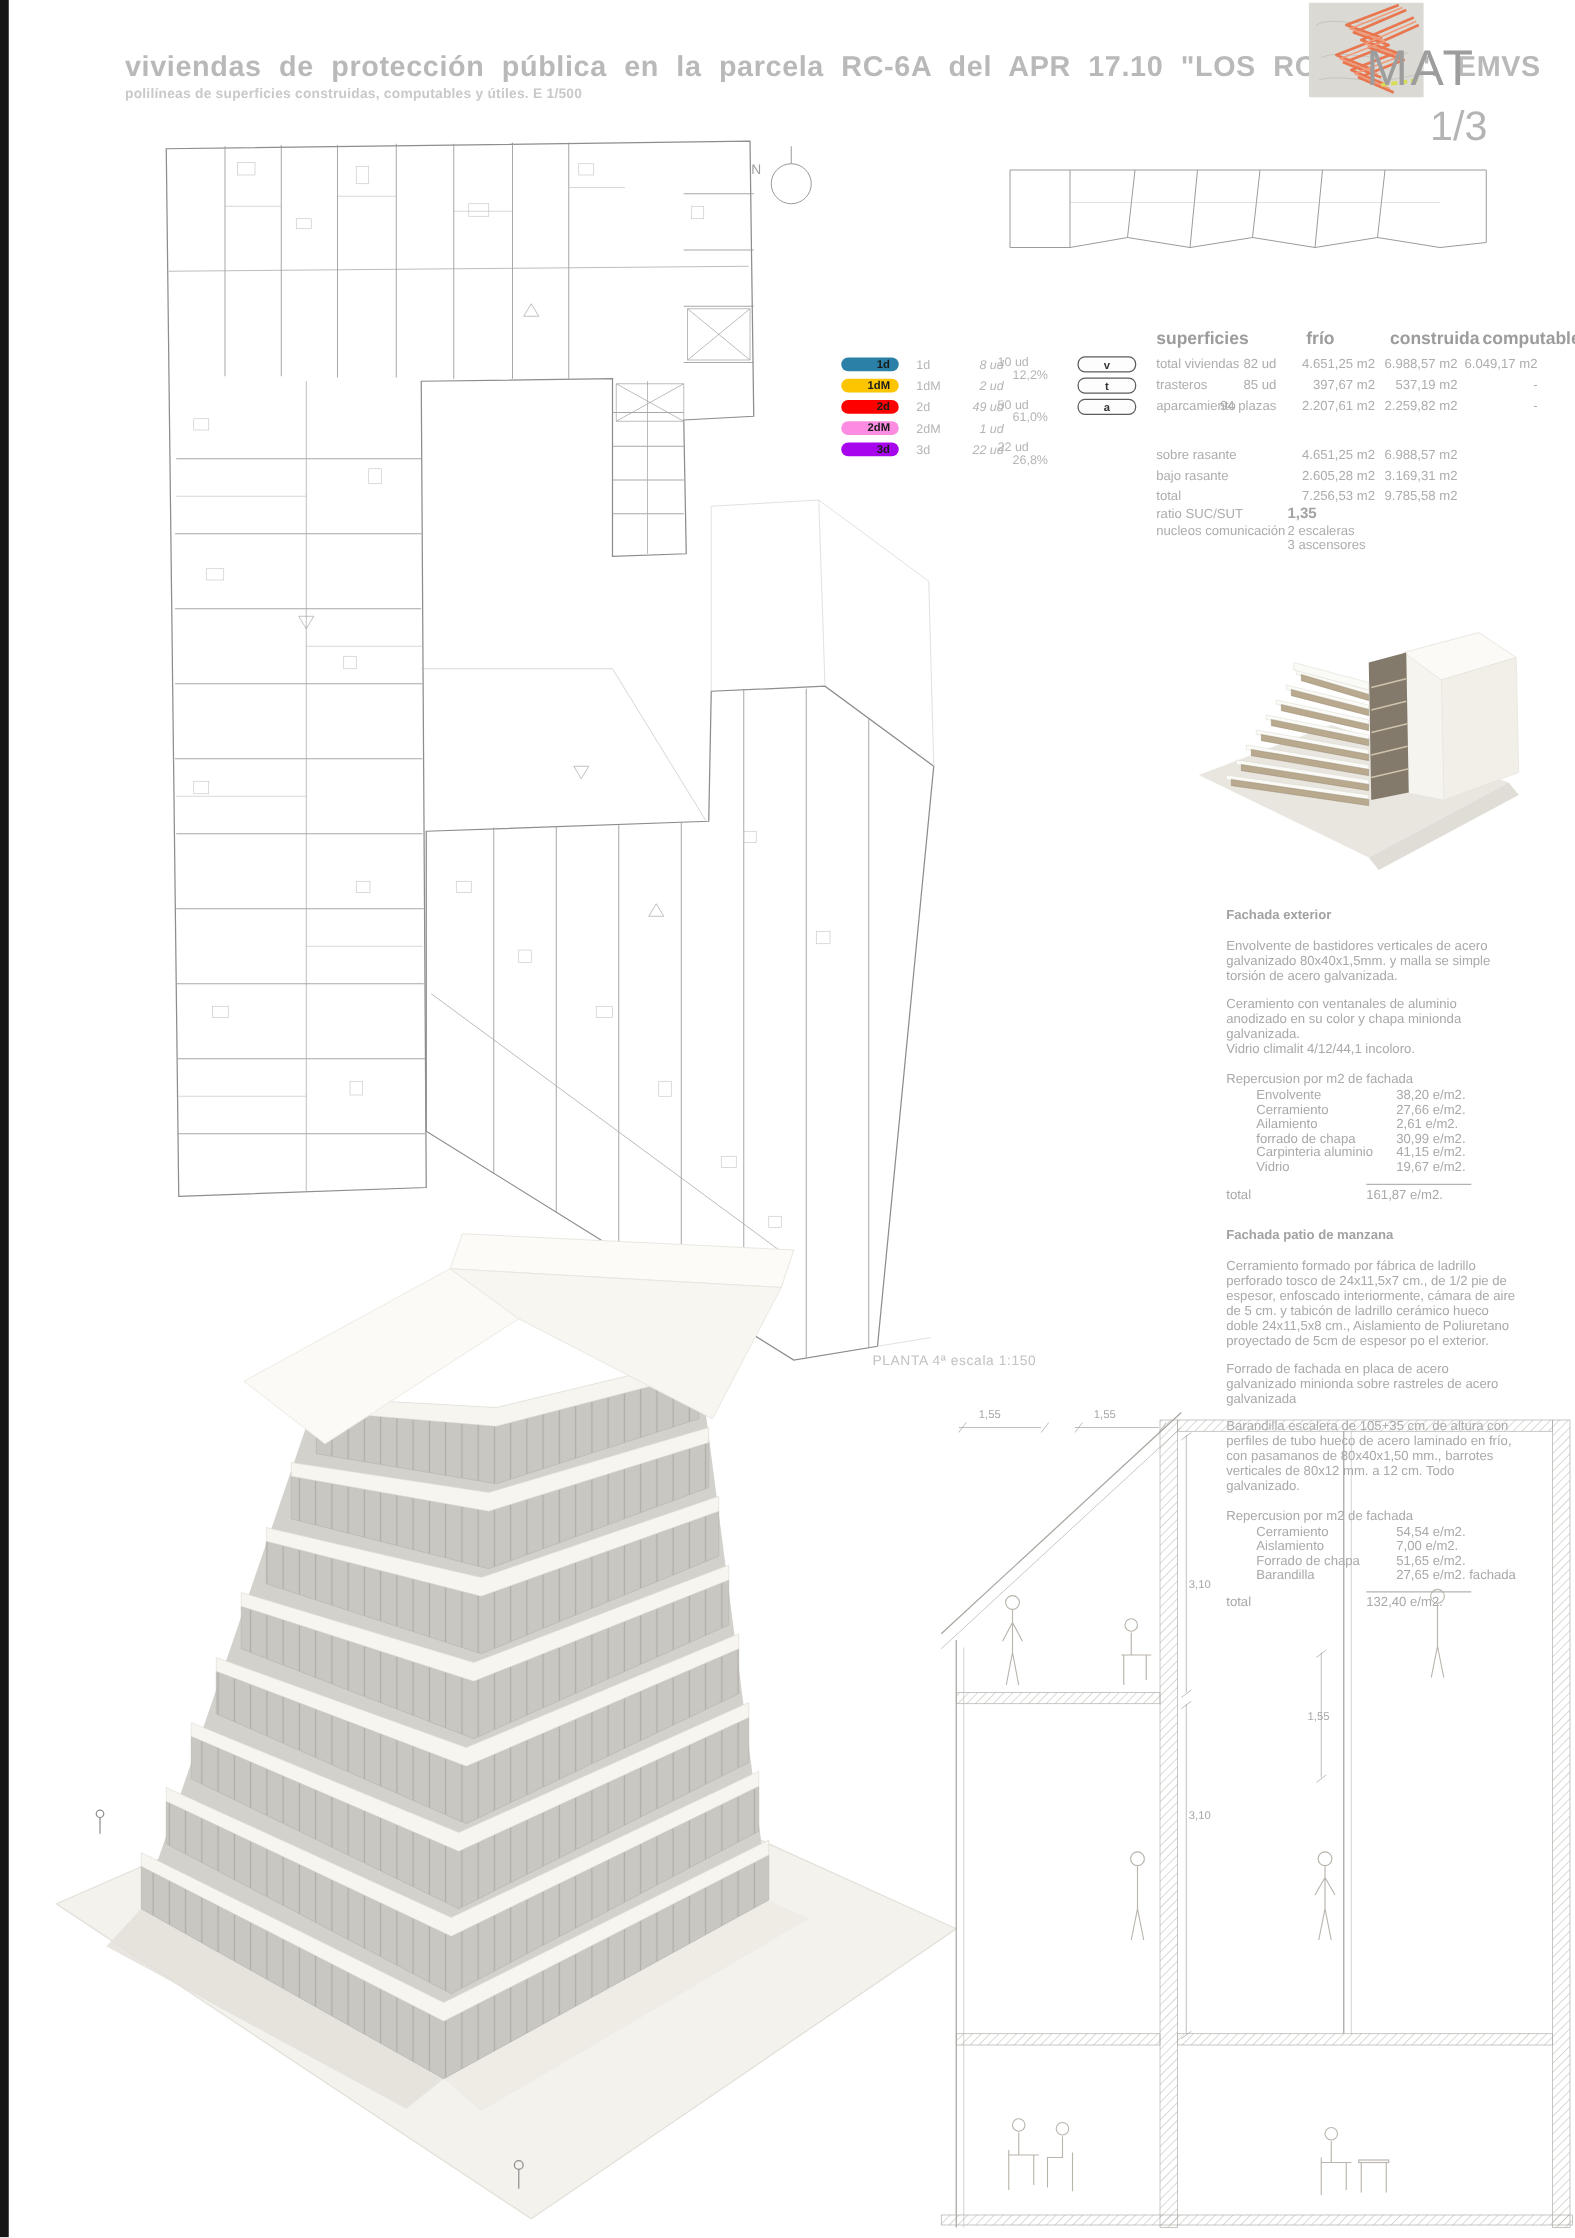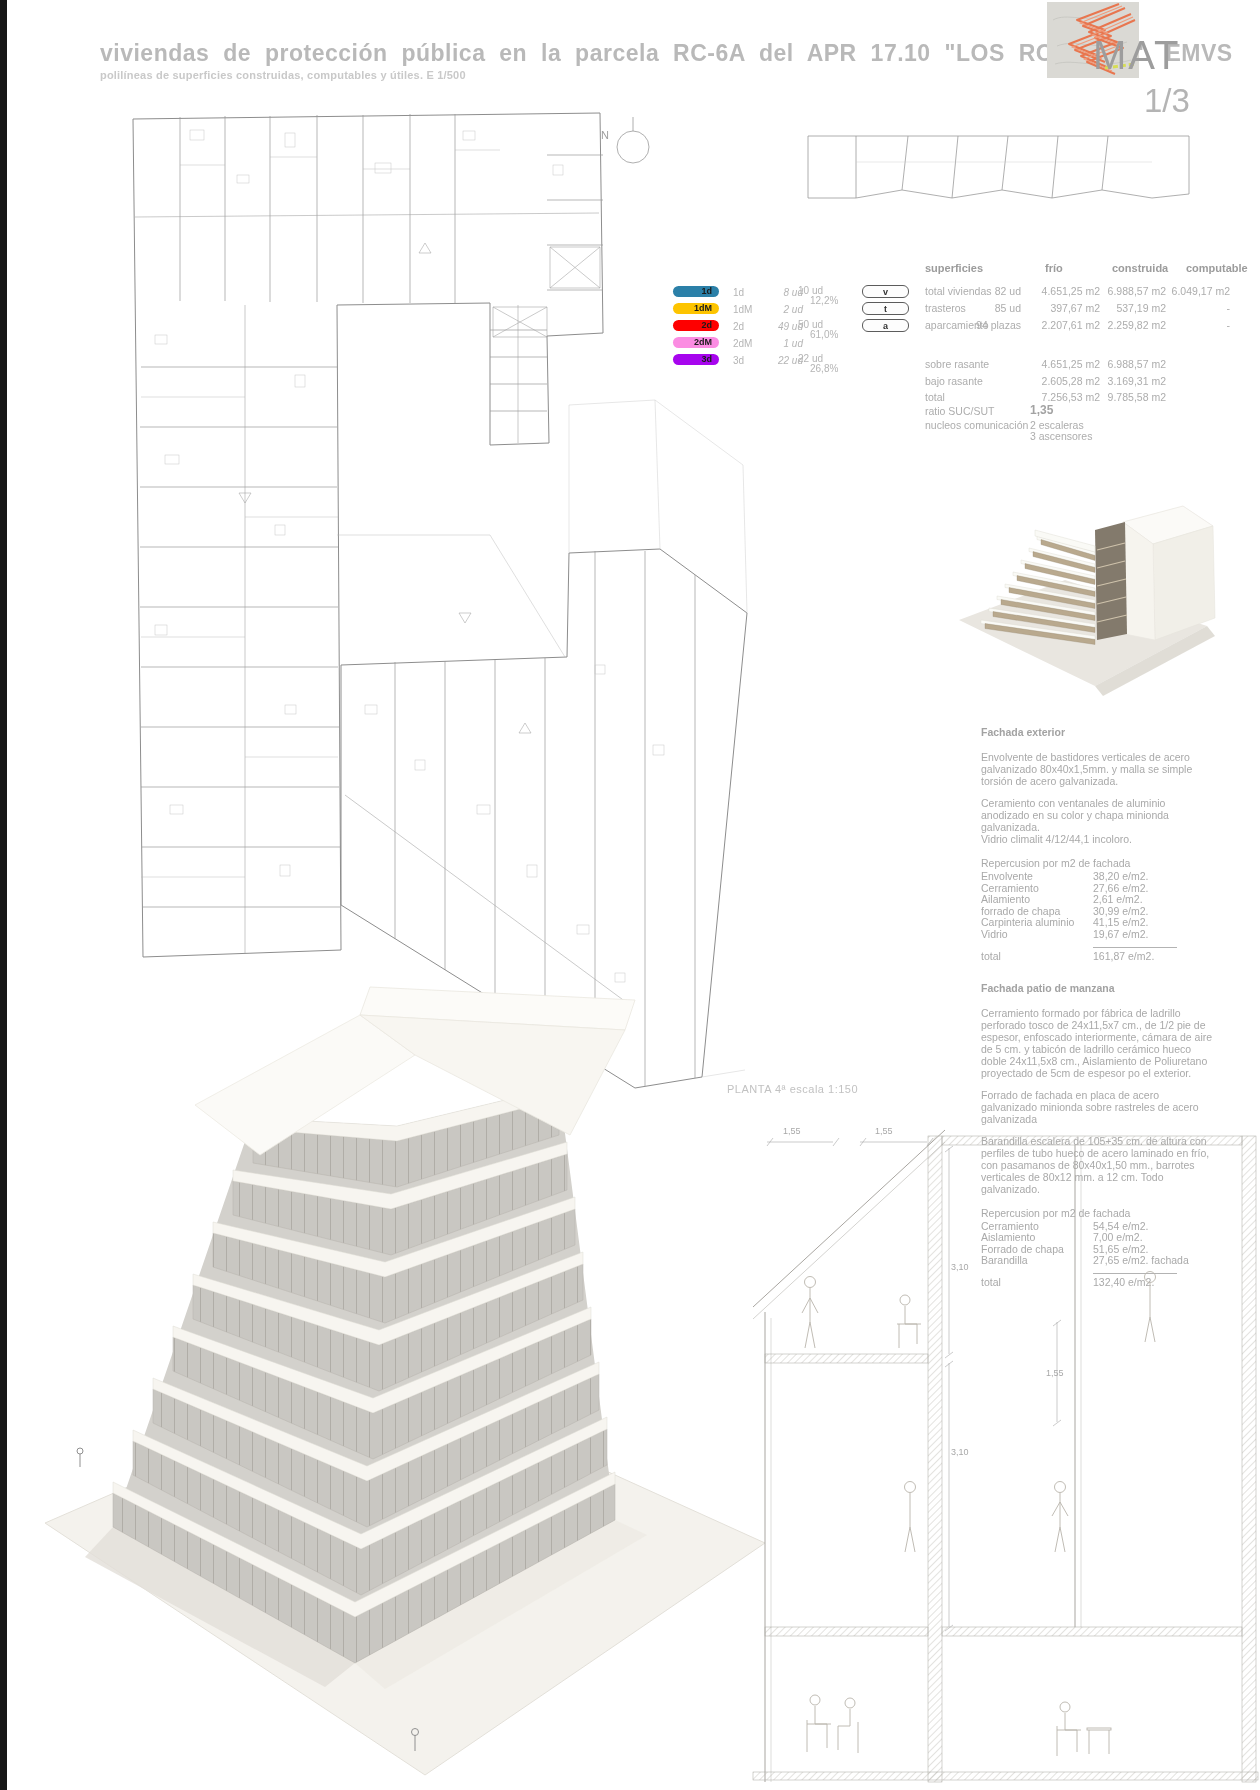--- a/index.html
+++ b/index.html
@@ -3,42 +3,42 @@
 <meta charset="utf-8">
 <style>
   html,body{margin:0;padding:0;background:#ffffff;font-family:"Liberation Sans",sans-serif;}
   .board{position:relative;width:1260px;height:1790px;background:#fff;overflow:hidden;}
   .abs{position:absolute;}
   .edge{left:0;top:0;width:7px;height:1790px;background:#161616;}
   .title{left:100px;top:40px;width:950px;font-size:23px;font-weight:bold;color:#b9b9b9;letter-spacing:.5px;word-spacing:7px;white-space:nowrap;}
   .subtitle{left:100px;top:69px;font-size:11px;font-weight:bold;color:#c9c9c9;letter-spacing:.2px;}
   .mat{left:1093px;top:33px;font-size:40px;color:#9d9d9d;letter-spacing:2px;}
   .sheetno{left:1144px;top:82px;font-size:33px;color:#b4b4b4;}
-  .caption{left:698px;top:1083px;font-size:11px;color:#c2c2c2;letter-spacing:.5px;margin-left:29px;}
+  .caption{left:698px;top:1083px;font-size:11px;color:#c2c2c2;letter-spacing:.5px;}
   
   .lgrow{height:12px;line-height:11px;font-size:10px;color:#b5b5b5;}
   .sw{position:absolute;left:0;top:0;width:46px;height:11px;border-radius:5.5px;color:#1a1a1a;font-size:9px;font-weight:bold;text-align:right;padding-right:7px;box-sizing:border-box;line-height:11px;}
   .lgname{position:absolute;left:60px;top:1px;}
   .lgunits{position:absolute;left:88px;top:1px;width:42px;text-align:right;font-style:italic;}
   .lggroup{font-size:10px;color:#b5b5b5;line-height:10px;width:70px;}
   .lggroup .pct{padding-left:12px;}
   
   .key{position:absolute;left:0;width:47px;height:13px;border:1.2px solid #5c5c5c;border-radius:6px;background:#fdfdfd;font-size:9px;font-weight:bold;color:#333;text-align:center;line-height:13px;box-sizing:border-box;}
   
-  .th{font-size:11px;font-weight:bold;color:#9c9c9c;}
+  .th{font-size:14px;font-weight:bold;color:#9c9c9c;}
   .td{font-size:10.5px;color:#adadad;}
   .tr{text-align:right;}
   .ratio{font-size:12px;font-weight:bold;color:#a3a3a3;}
   
   .textcol{left:981px;top:726px;width:234px;font-size:10.5px;line-height:12px;color:#a9a9a9;}
   .textcol h3{margin:0 0 13px 0;font-size:10.5px;font-weight:bold;color:#a2a2a2;}
   .textcol p{margin:0 0 10px 0;}
   .costs-title{margin:12px 0 2px 0;}
   .crow{display:flex;line-height:11.6px;}
-  .crow .cl{width:112px;flex:none;}
+  .crow .cl{width:112px;flex:none;margin-left:24px;}
   .cdivider{margin:6px 0 2px 112px;width:84px;border-top:1px solid #b3b3b3;}
   .ctotal{display:flex;line-height:12px;}
   .ctotal .cl{width:112px;flex:none;}
   .gap-patio{height:20px;}
   .dim{font-size:9px;color:#a8a8a8;}
 </style>
 </head>
 <body>
 
 <div class="board">

